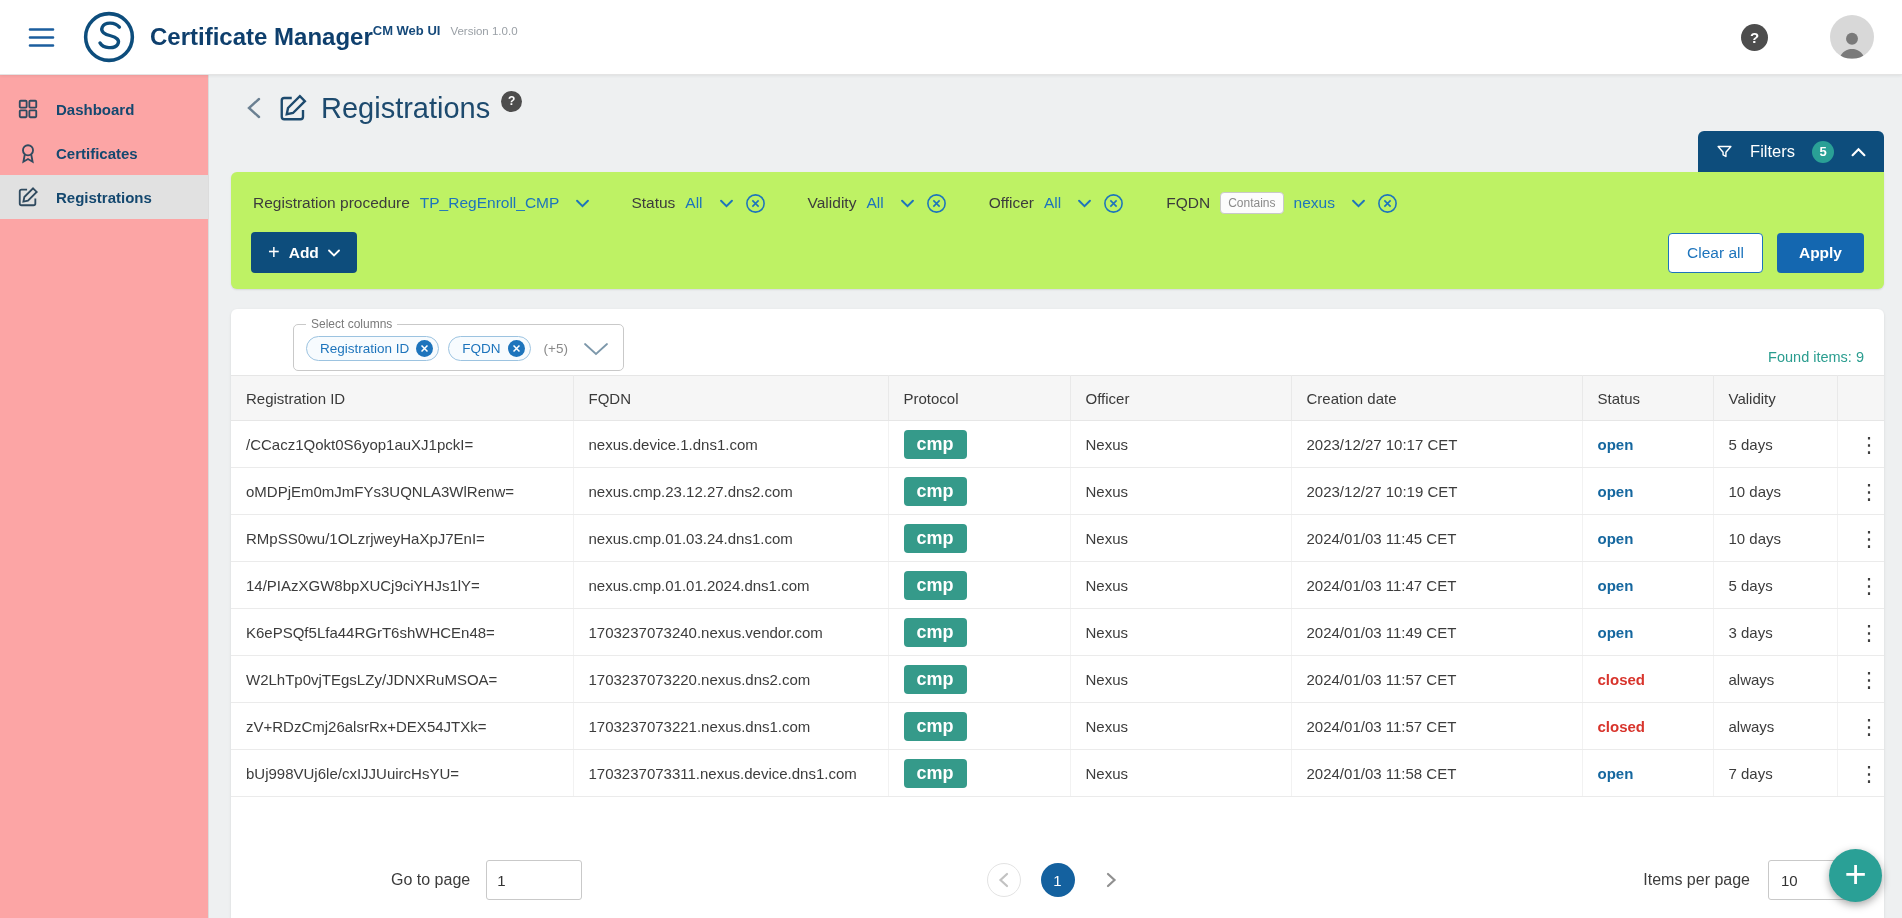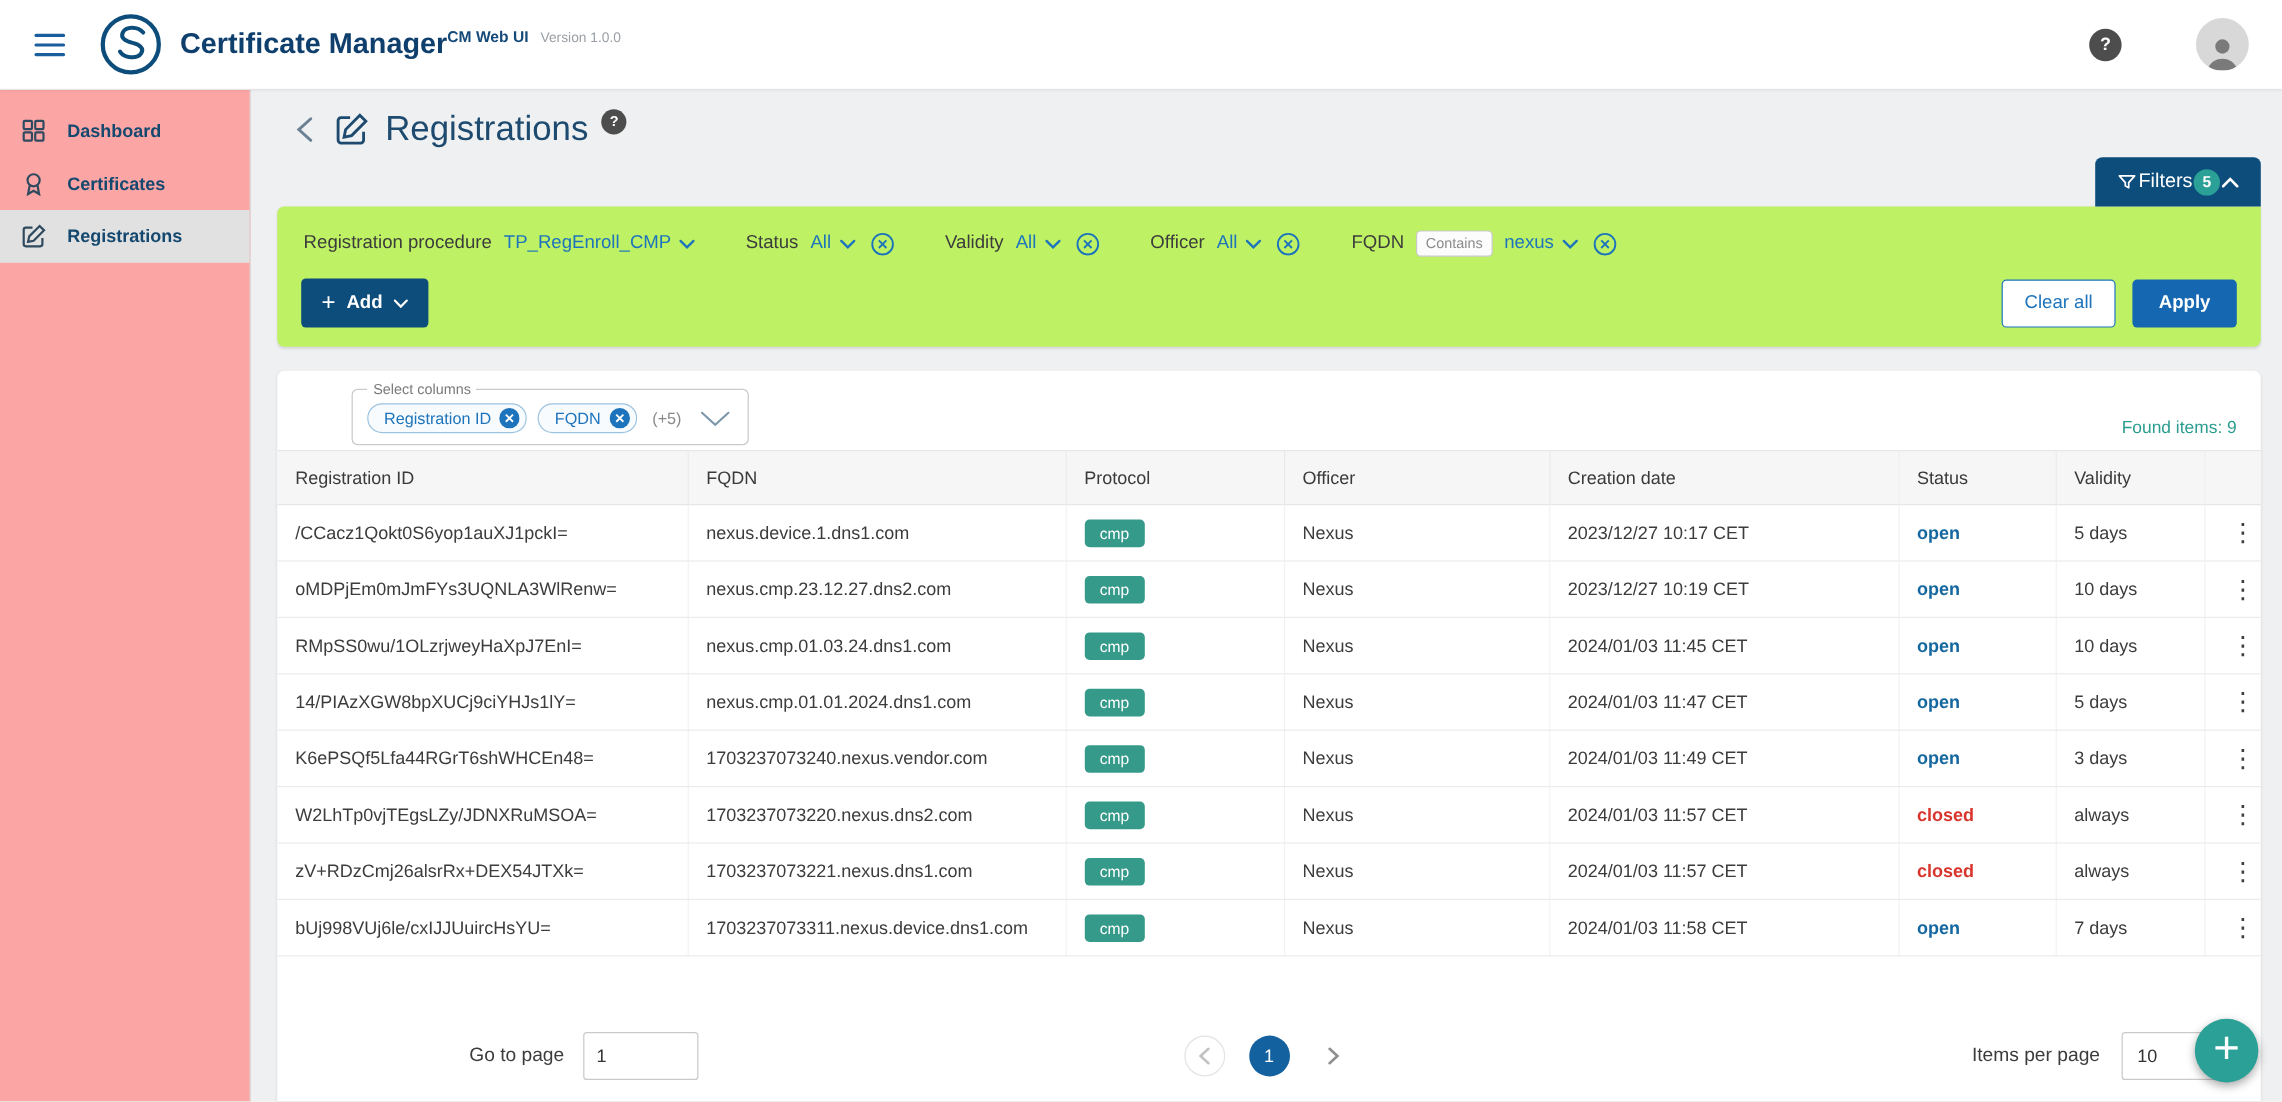--- a/index.html
+++ b/index.html
@@ -67,37 +67,37 @@
   .back-btn { background: none; border: none; padding: 0; cursor: pointer; display: flex; }
   .page-edit-icon { display: flex; }
   .page-title { font-size: 29px; font-weight: 500; color: #1d4a6e; margin: 0; }
   .page-help { width: 21px; height: 21px; font-size: 12px; margin-left: -2px; margin-top: -14px; }
 
   
   .filters-tab-row { display: flex; justify-content: flex-end; }
   .filters-tab {
     height: 41px; background: #0d4d7c; border: none;
     border-radius: 6px 6px 0 0; color: #fff;
-    display: flex; align-items: center; gap: 1px;
+    display: flex; align-items: center; gap: 17px;
     padding: 0 18px; font-size: 16.5px; cursor: pointer;
   }
   .filters-badge {
     min-width: 22px; height: 22px; border-radius: 50%;
     background: #2aa096; color: #fff; font-size: 13px; font-weight: 600;
     display: flex; align-items: center; justify-content: center;
   }
   .filter-panel {
     background: #bef264; border-radius: 6px 0 6px 6px;
     box-shadow: 0 1px 2px rgba(0,0,0,.1);
     padding: 16px 20px;
   }
   .filter-row { display: flex; align-items: center; gap: 42px; padding: 4px 2px 18px; flex-wrap: nowrap; }
   .filter-group { display: flex; align-items: center; gap: 10px; font-size: 15.5px; color: #3c3c3c; white-space: nowrap; }
   .filter-value {
-    display: flex; align-items: center; gap: 7px;
+    display: flex; align-items: center; gap: 17px;
     background: none; border: none; padding: 0;
     color: #1d74bc; font-size: 15.5px; cursor: pointer;
   }
   .filter-clear { background: none; border: none; padding: 0; cursor: pointer; display: flex; margin-left: 2px; }
   .contains-chip {
     font-size: 12px; color: #8a8a8a; border: 1px solid #c9c9c9;
     border-radius: 4px; padding: 3px 7px; background: #fcfcfc;
   }
   .filter-actions { display: flex; align-items: center; gap: 14px; }
   .add-btn {
@@ -148,21 +148,21 @@
   }
   thead th:last-child { border-right: none; }
   tbody td {
     height: 47px; padding: 0 15px;
     border-bottom: 1px solid #ebebeb; border-right: 1px solid #f2f2f2;
     overflow: hidden; white-space: nowrap; text-overflow: ellipsis;
   }
   tbody td:last-child { border-right: none; }
   .proto-badge {
     display: inline-block; background: #359a8a; color: #fff;
-    font-size: 13px; font-weight: 400; padding: 4px 13px; border-radius: 4px;
+    font-size: 18px; font-weight: 700; padding: 4px 13px; border-radius: 4px;
   }
   .status { font-weight: 700; }
   .st-open { color: #15679f; }
   .st-closed { color: #d8342c; }
   .kebab-cell { text-align: center; }
   .kebab { background: none; border: none; font-size: 21px; color: #3f3f3f; cursor: pointer; padding: 0 6px; line-height: 1; }
 
   
   .table-footer {
     margin-top: auto; display: flex; align-items: center; position: relative;

